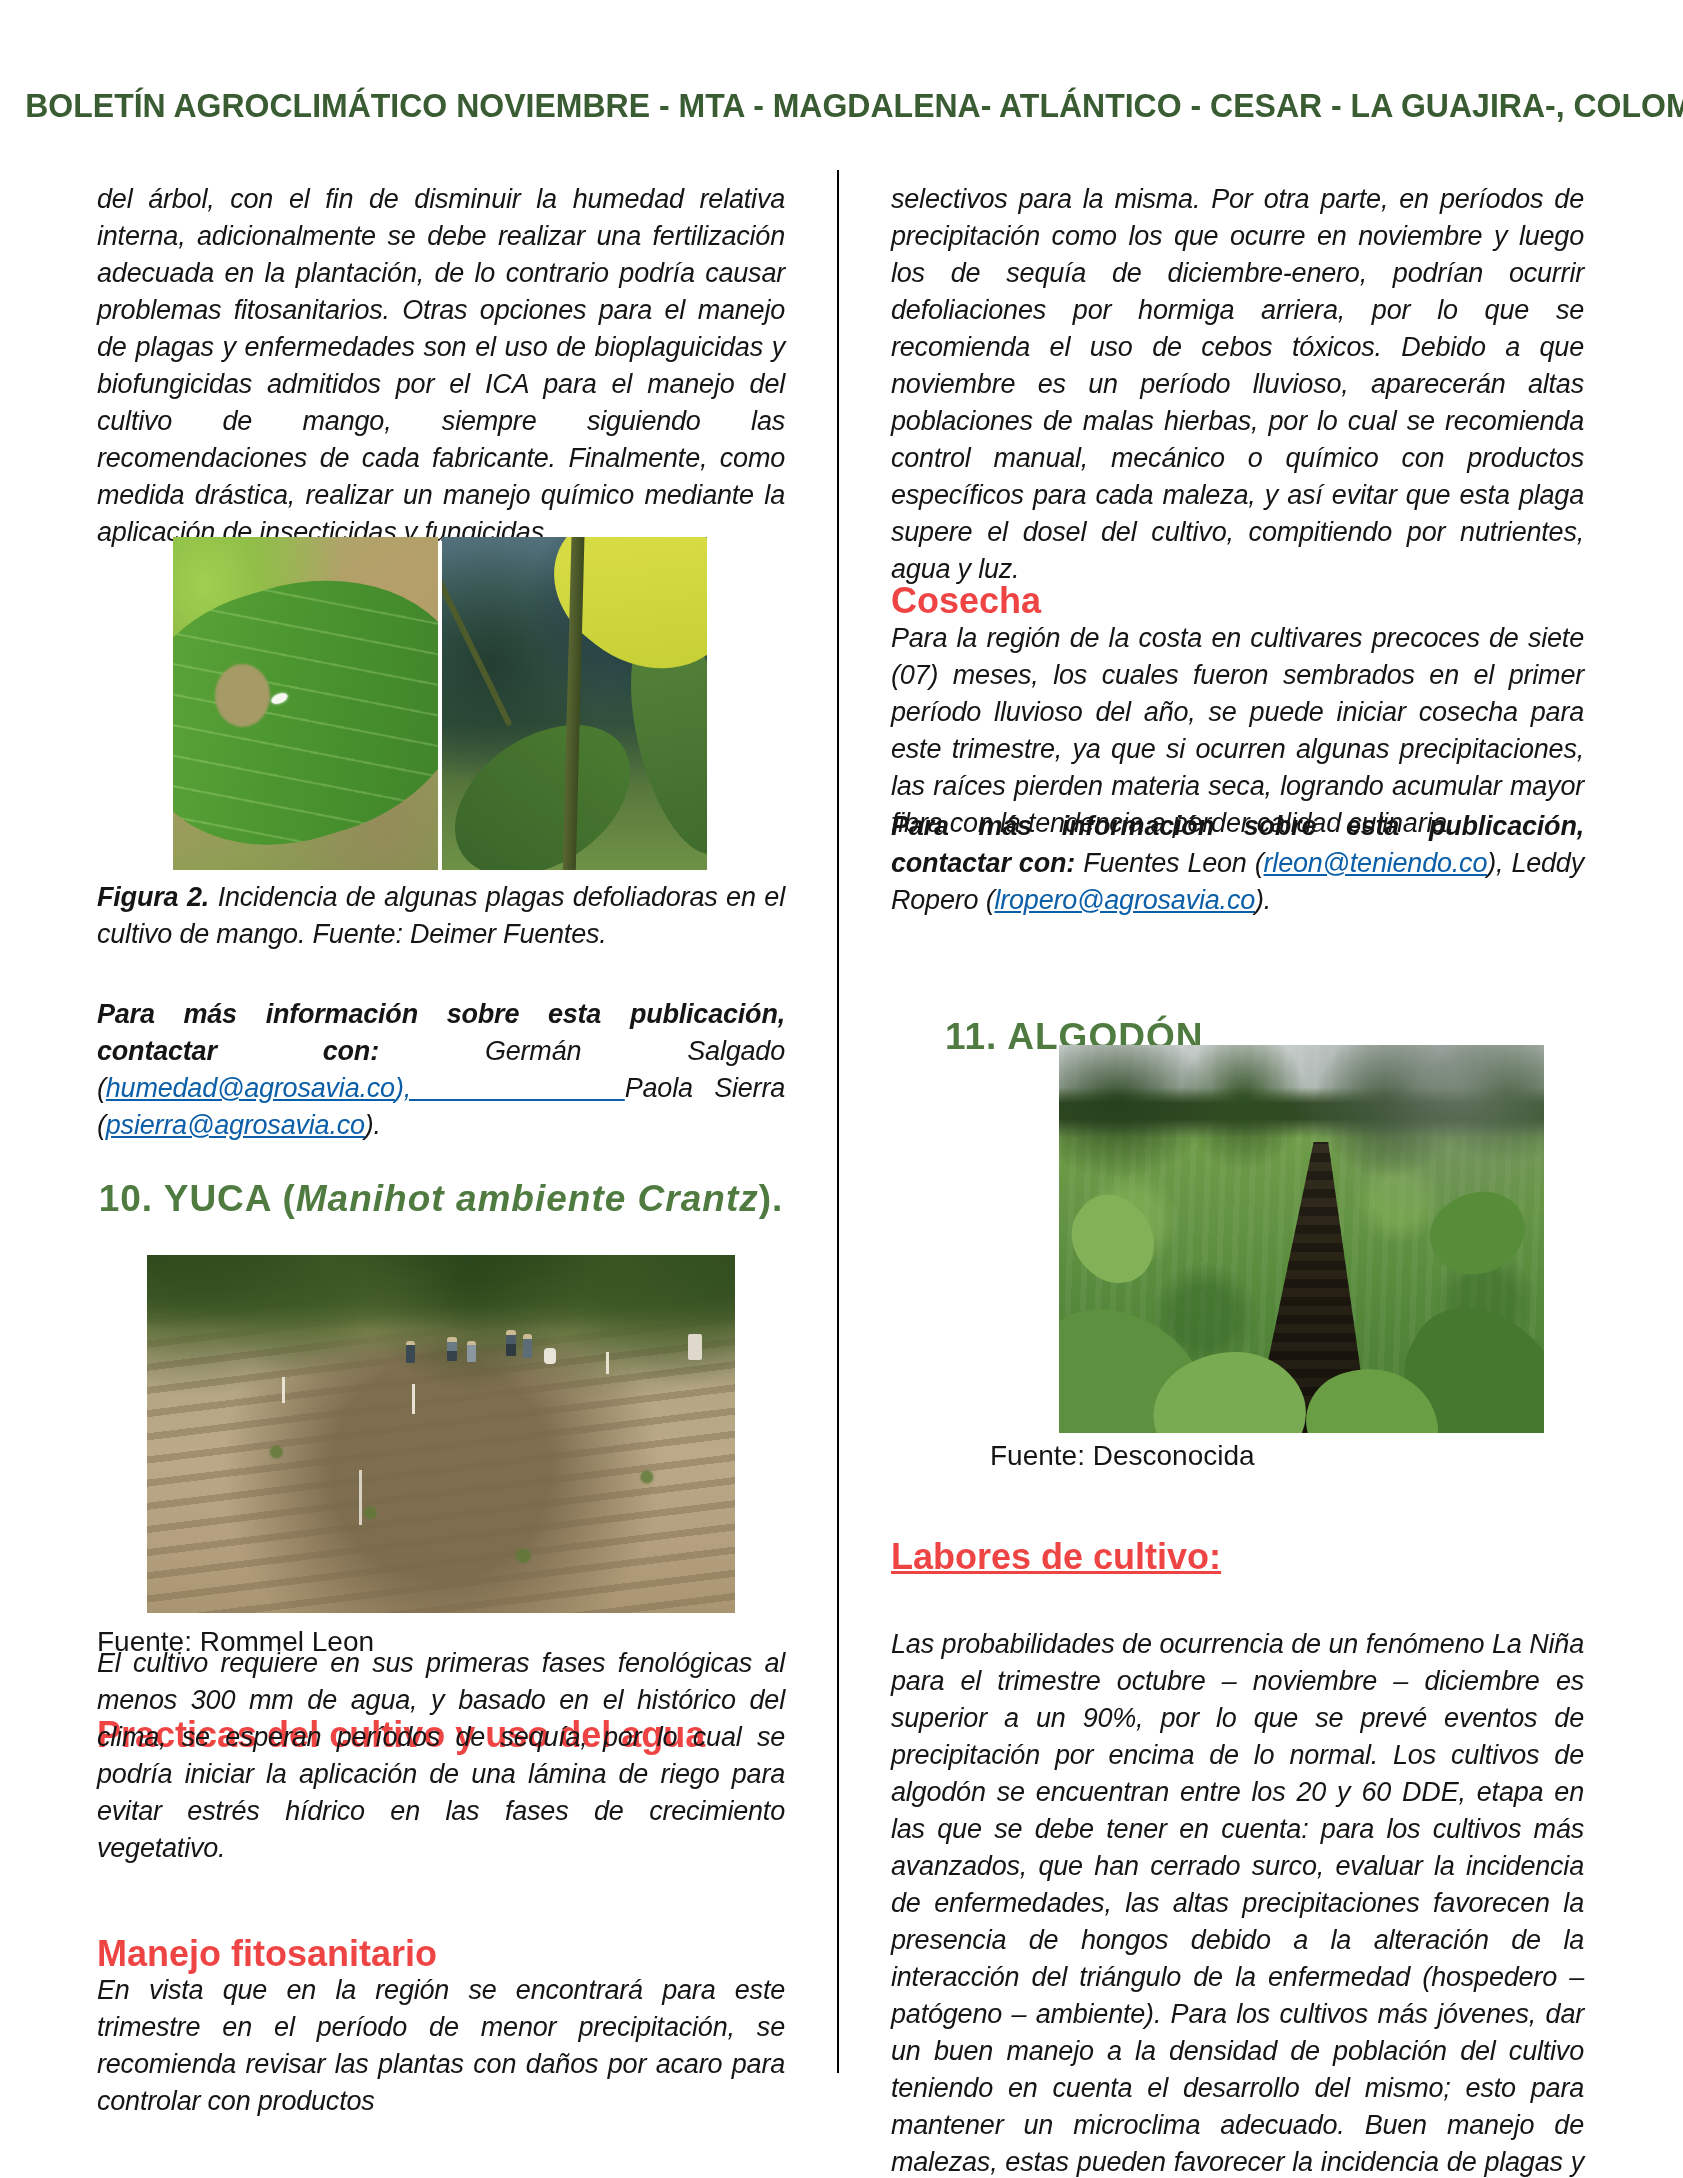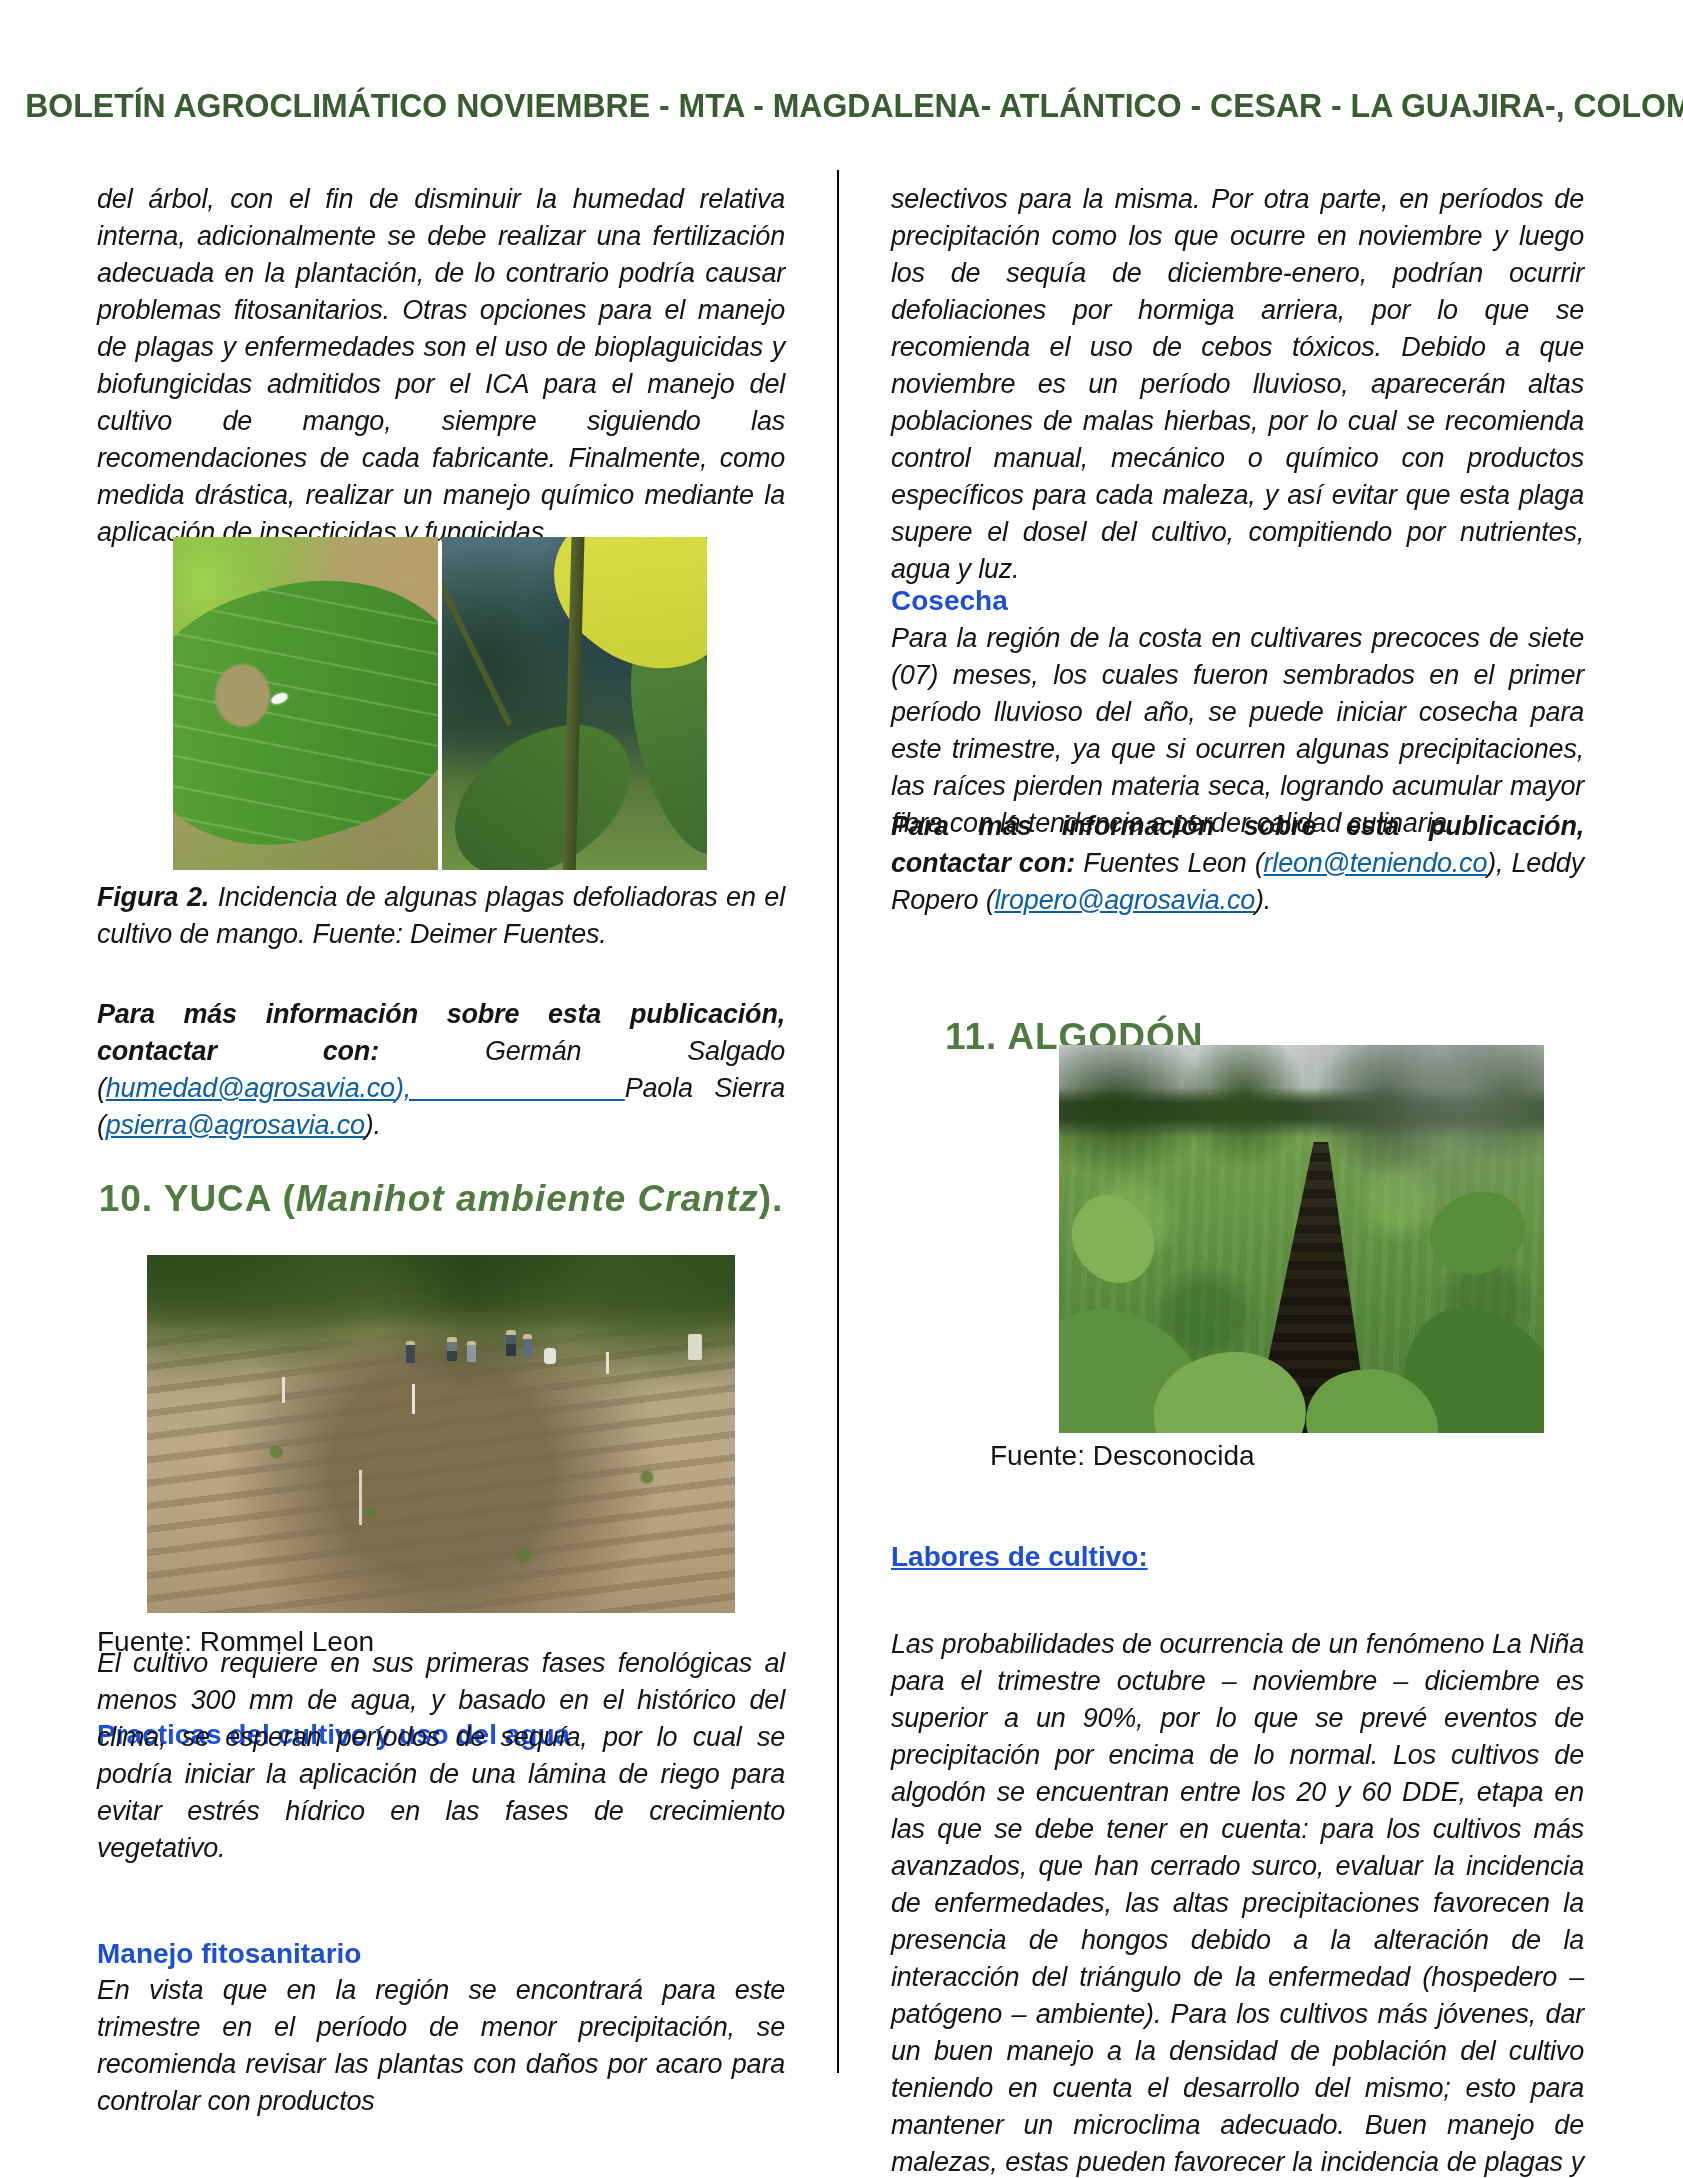--- a/index.html
+++ b/index.html
@@ -34,21 +34,21 @@
   .seg-link{color:#0b5ea8;text-decoration:underline;}
   .green-heading{
     position:absolute;
     color:#4f7b41;font-weight:700;font-size:37px;letter-spacing:1px;
     white-space:nowrap;
   }
   .caption-center{
     position:absolute;font-size:28px;line-height:36px;color:#151515;
   }
   .subhead{
-    position:absolute;font-size:28px;line-height:37px;font-weight:700;color:#1d4ed8;
+    position:absolute;font-size:36px;line-height:37px;font-weight:700;color:#ef4444;
     white-space:nowrap;
   }
   figure{margin:0;padding:0;}
   .photo{position:relative;overflow:hidden;display:inline-block;vertical-align:top;}
 
   
   .fig-mango{position:absolute;}
   .photo-mango-left{
     width:265px;height:333px;margin-right:4px;
     background:

